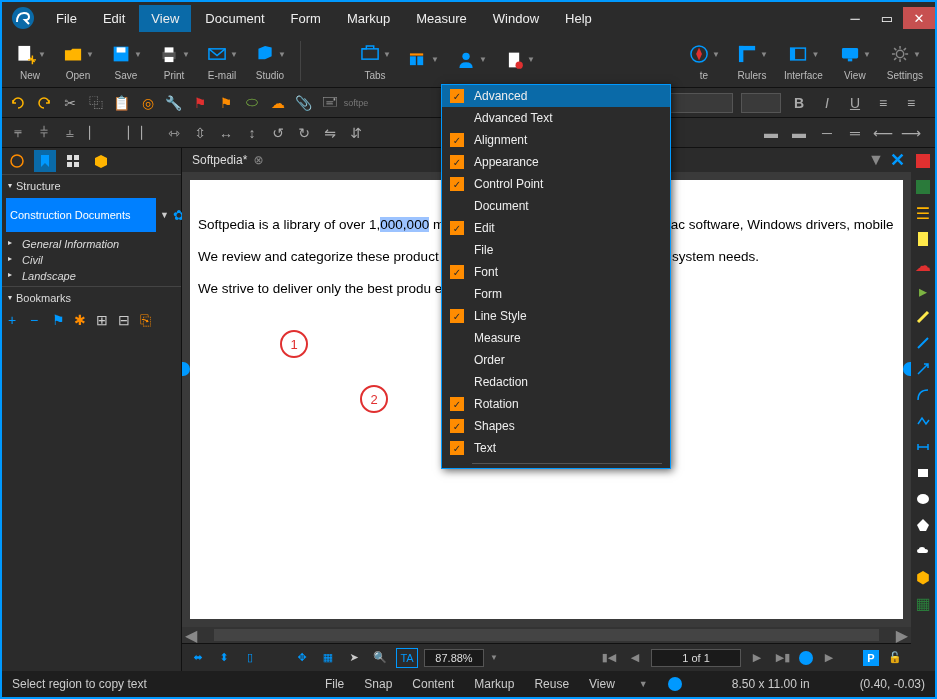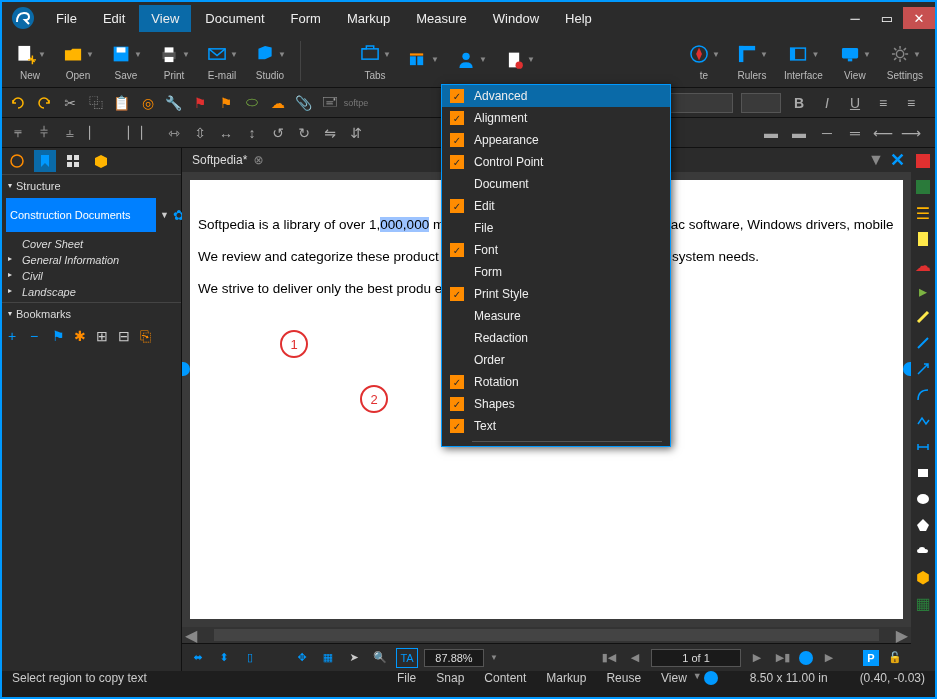--- a/index.html
+++ b/index.html
@@ -61,21 +61,21 @@
 
 .right-rail { width: 24px; background: #2b2b2b; display: flex; flex-direction: column; align-items: center; padding-top: 4px; gap: 8px; }
 .tool-icon { width: 18px; height: 18px; display: flex; align-items: center; justify-content: center; }
 
 .nav-bar { height: 28px; background: #2b2b2b; display: flex; align-items: center; padding: 0 6px; gap: 6px; border-top: 1px solid #111; color: #ccc; font-size: 11px; }
 .nav-btn { width: 20px; height: 20px; display: flex; align-items: center; justify-content: center; color: #0099ff; }
 .zoom-field { width: 60px; height: 18px; background: #1a1a1a; border: 1px solid #555; color: #ddd; text-align: center; font-size: 11px; }
 .page-field { width: 90px; height: 18px; background: #1a1a1a; border: 1px solid #555; color: #ddd; text-align: center; font-size: 11px; }
 .dot { width: 14px; height: 14px; background: #0099ff; border-radius: 50%; }
 
-.status-bar { height: 26px; background: #1e1e1e; display: flex; padding: 0 10px; color: #ccc; font-size: 12px; gap: 2px; }
+.status-bar { height: 26px; background: #1e1e1e; display: flex; align-items: center; padding: 0 10px; color: #ccc; font-size: 12px; gap: 20px; }
 .status-left { flex: 1; }
 .status-toggle { padding: 0 4px; }
 
 .dropdown { position: absolute; left: 441px; top: 84px; width: 230px; background: #2b2b2b; border: 1px solid #0099ff; box-shadow: 2px 2px 8px rgba(0,0,0,0.6); z-index: 100; }
 .dd-item { height: 22px; display: flex; align-items: center; padding: 0 8px; color: #eee; font-size: 12px; gap: 10px; }
 .dd-item.hover { background: #0a6aa8; }
 .dd-check { width: 14px; height: 14px; background: #ff8c00; display: flex; align-items: center; justify-content: center; font-size: 10px; color: #2b2b2b; flex-shrink: 0; }
 .dd-nocheck { width: 14px; height: 14px; flex-shrink: 0; }
 .dd-sep { height: 1px; background: #555; margin: 4px 8px 4px 30px; }
 
@@ -359,21 +359,20 @@
       <div class="panel-header">
           <span class="arrow">▾</span>
           <span>Structure</span>
         </div>
       <div class="panel-select-row">
         <input class="panel-select" readonly="" value="Construction Documents" style="">
         <span style="color:#ccc;font-size:9px">▼</span>
         <span class="gear">✿</span>
       </div>
       <div class="tree" id="tree">
-          <div class="tree-item">Cover Sheet</div>
           <div class="tree-item"><span class="caret">▸</span>General Information</div>
           <div class="tree-item"><span class="caret">▸</span>Civil</div>
           <div class="tree-item"><span class="caret">▸</span>Landscape</div>
         </div>
       <div class="panel-header">
           <span class="arrow">▾</span>
           <span>Bookmarks</span>
         </div>
       <div class="bm-toolbar">
         <span class="bm-btn" style="color:#0099ff">+</span>
@@ -530,20 +529,24 @@
   </div>
 
 </div>
 
 <div class="dropdown" id="dropdown">
     <div class="dd-item hover">
       <span class="dd-check">✓</span>
       <span>Advanced</span>
     </div>
     <div class="dd-item">
+      <span class="dd-nocheck"></span>
+      <span>Advanced Text</span>
+    </div>
+    <div class="dd-item">
       <span class="dd-check">✓</span>
       <span>Alignment</span>
     </div>
     <div class="dd-item">
       <span class="dd-check">✓</span>
       <span>Appearance</span>
     </div>
     <div class="dd-item">
       <span class="dd-check">✓</span>
       <span>Control Point</span>
@@ -563,33 +566,33 @@
     <div class="dd-item">
       <span class="dd-check">✓</span>
       <span>Font</span>
     </div>
     <div class="dd-item">
       <span class="dd-nocheck"></span>
       <span>Form</span>
     </div>
     <div class="dd-item">
       <span class="dd-check">✓</span>
-      <span>Print Style</span>
+      <span>Line Style</span>
     </div>
     <div class="dd-item">
       <span class="dd-nocheck"></span>
       <span>Measure</span>
     </div>
     <div class="dd-item">
       <span class="dd-nocheck"></span>
+      <span>Order</span>
+    </div>
+    <div class="dd-item">
+      <span class="dd-nocheck"></span>
       <span>Redaction</span>
-    </div>
-    <div class="dd-item">
-      <span class="dd-nocheck"></span>
-      <span>Order</span>
     </div>
     <div class="dd-item">
       <span class="dd-check">✓</span>
       <span>Rotation</span>
     </div>
     <div class="dd-item">
       <span class="dd-check">✓</span>
       <span>Shapes</span>
     </div>
     <div class="dd-item">

